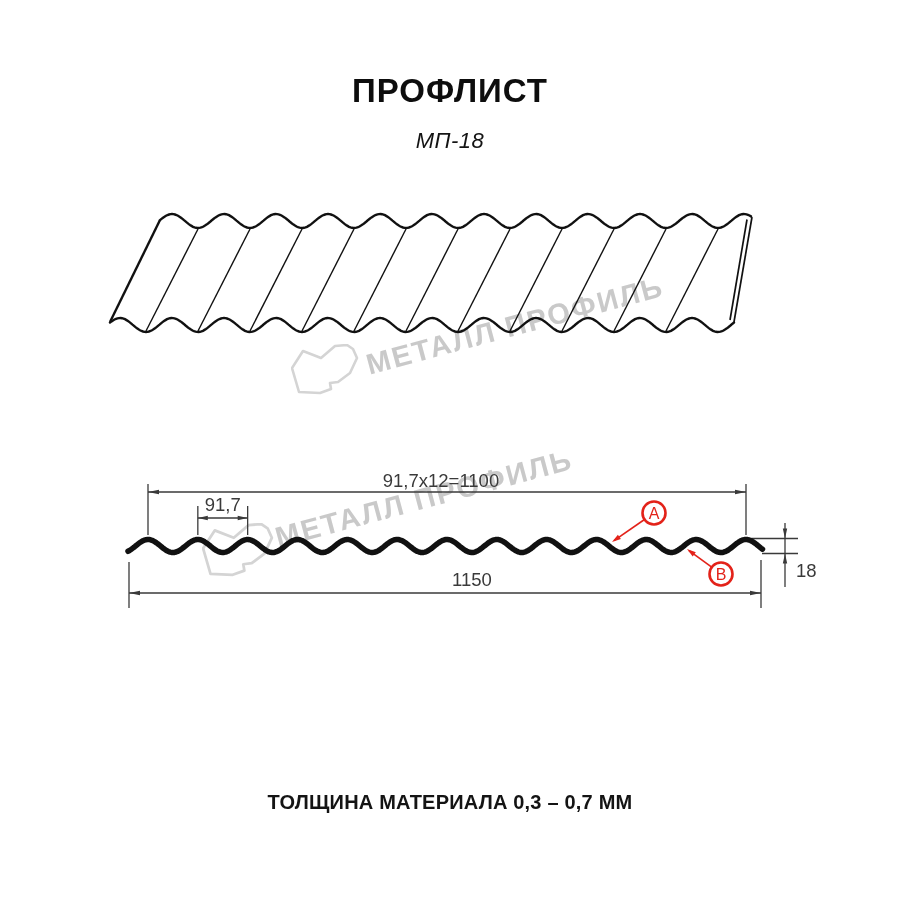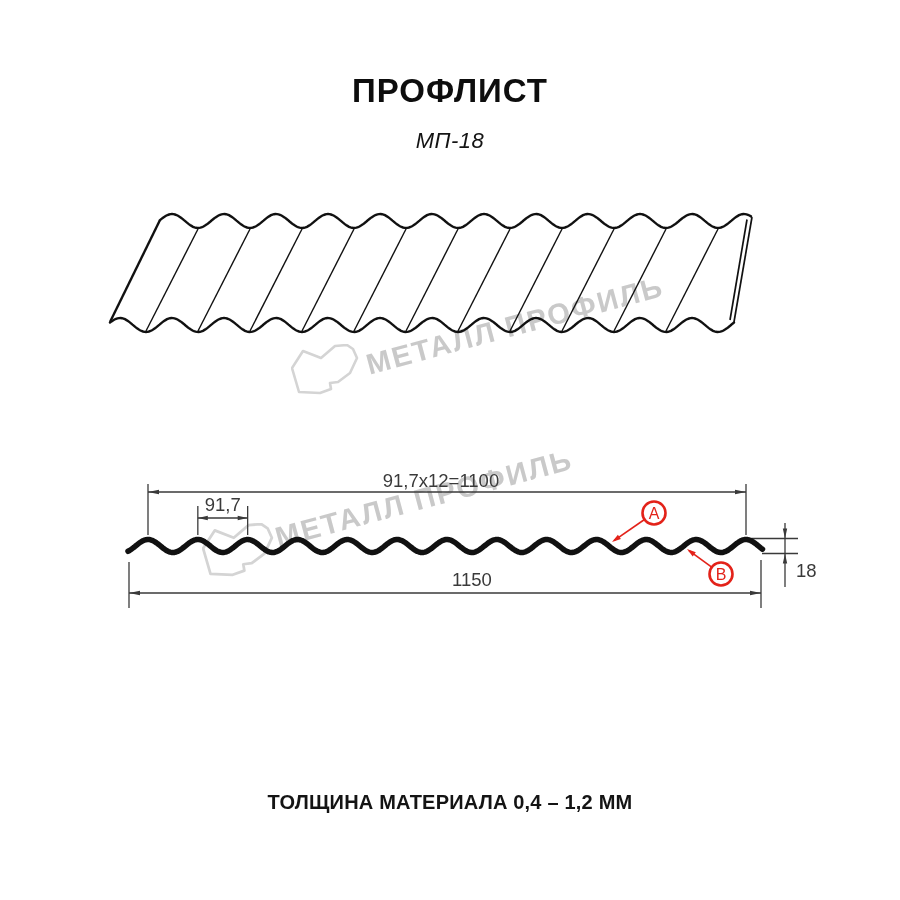--- a/index.html
+++ b/index.html
@@ -106,15 +106,15 @@
     <text class="dim" x="441" y="487" text-anchor="middle">91,7x12=1100</text>
     <text class="dim" x="222.7" y="511" text-anchor="middle">91,7</text>
     <text class="dim" x="472" y="586" text-anchor="middle">1150</text>
     <text class="dim" x="796" y="577" text-anchor="start">18</text>
     <text class="call" x="654" y="518.5" text-anchor="middle">A</text>
     <text class="call" x="721" y="579.5" text-anchor="middle">B</text>
   </svg>
 
   <h1 class="title">ПРОФЛИСТ</h1>
   <div class="subtitle">МП-18</div>
-  <div class="footer-note">ТОЛЩИНА МАТЕРИАЛА 0,4 – 1,2 ММ</div>
+  <div class="footer-note">ТОЛЩИНА МАТЕРИАЛА 0,3 – 0,7 ММ</div>
 
 </div>
 
 </body></html>

